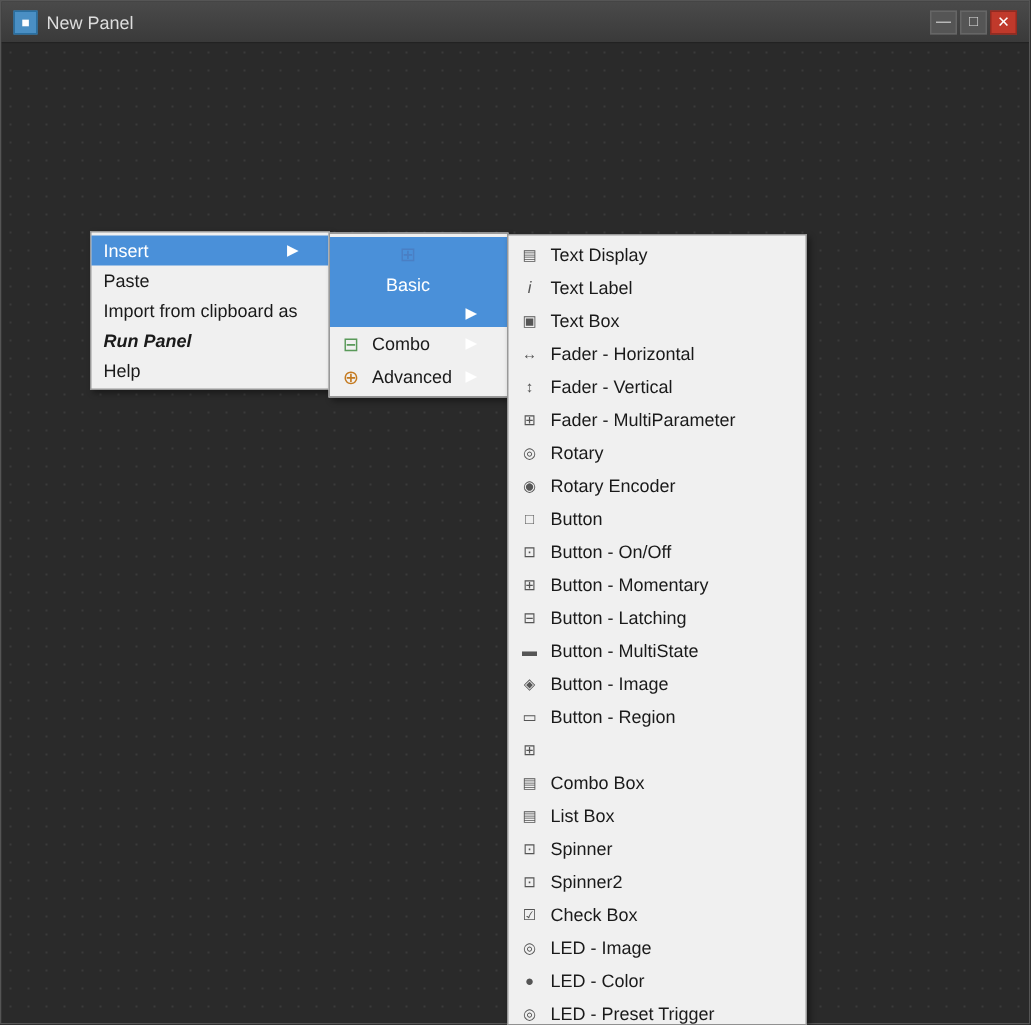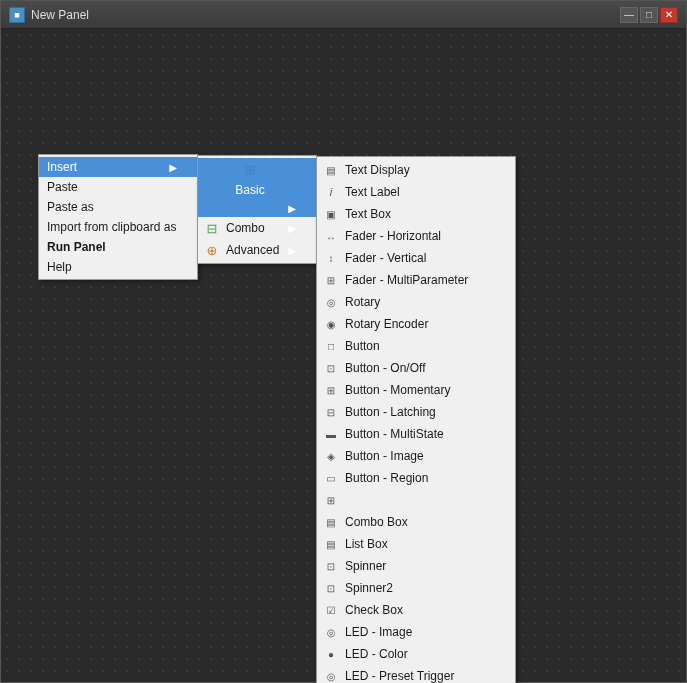--- a/index.html
+++ b/index.html
@@ -85,21 +85,21 @@
       background-image: radial-gradient(circle, #3a3a3a 1px, transparent 1px);
       background-size: 12px 12px;
       background-color: #2a2a2a;
       position: relative;
     }
 
     
     .menu-container {
       position: absolute;
       top: 125px;
-      left: 37px;
+      left: 59px;
       border-radius: 24px;
     }
 
     .menu-level1 {
       background: #f0f0f0;
       border: 1px solid #999;
       box-shadow: 2px 2px 4px rgba(0,0,0,0.4);
       min-width: 160px;
       padding: 2px 0;
     }
@@ -319,26 +319,23 @@
               <span class="menu-icon icon-advanced">⊕</span>
               <span>Advanced</span>
               <span class="menu-arrow">▶</span>
             </div>
           </div>
         </div>
         <div class="menu-item">
           <span>Paste</span>
         </div>
         <div class="menu-item">
-          <span>Paste as</span>
-        </div>
-        <div class="menu-item">
           <span>Import from clipboard as</span>
         </div>
-        <div class="menu-item" style="font-weight:bold;">
+        <div class="menu-item" style="font-weight:bold;font-style:italic;">
           <span>Run Panel</span>
         </div>
         <div class="menu-item">
           <span>Help</span>
         </div>
       </div>
     </div>
   </div>
 </div>
 

